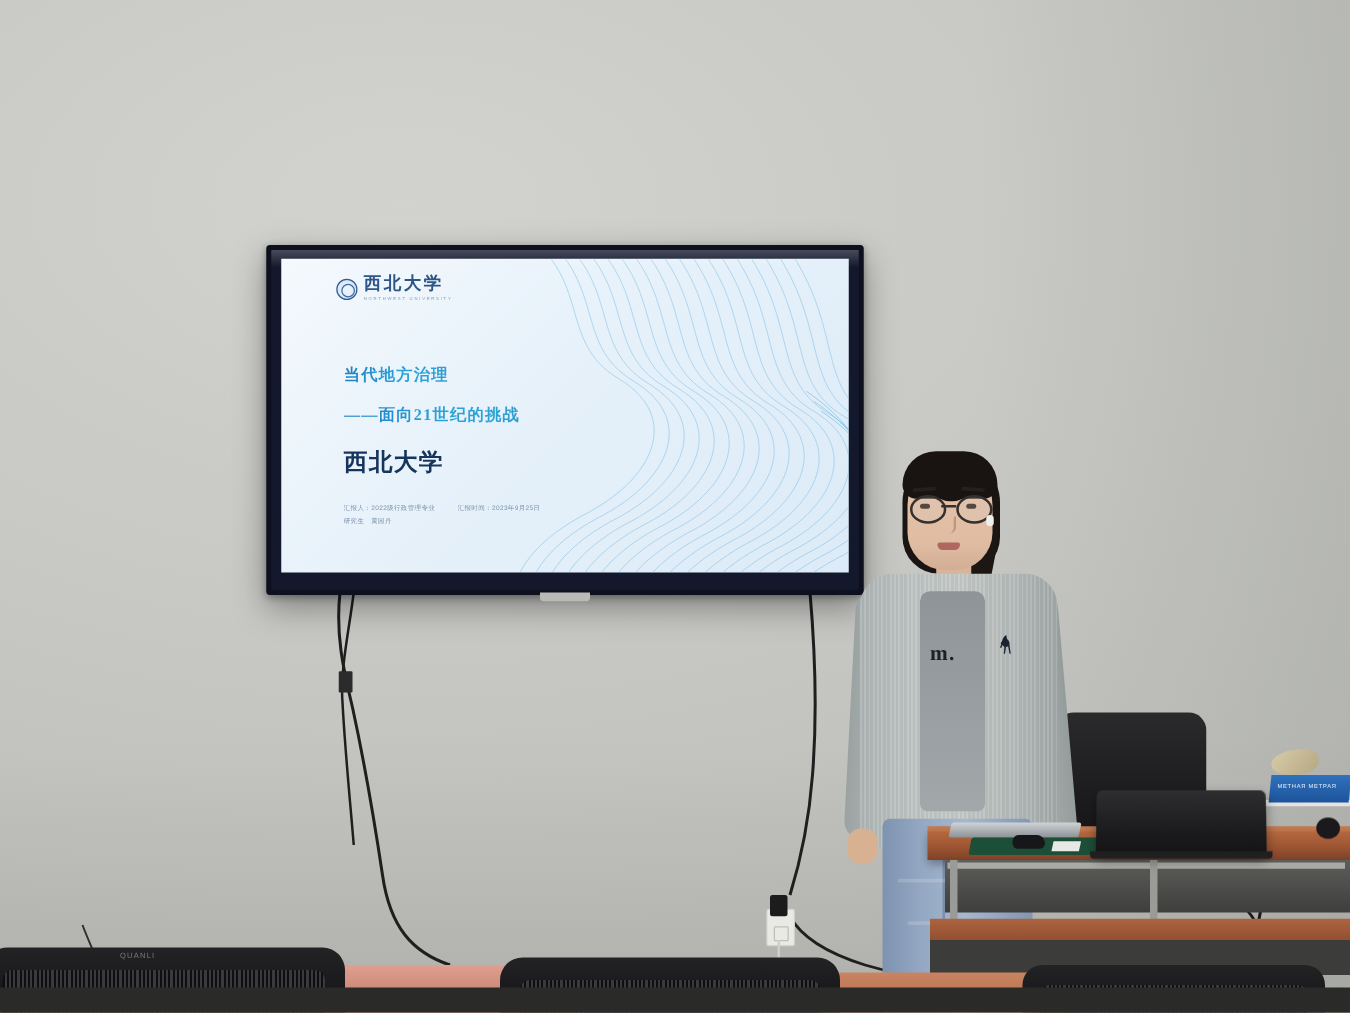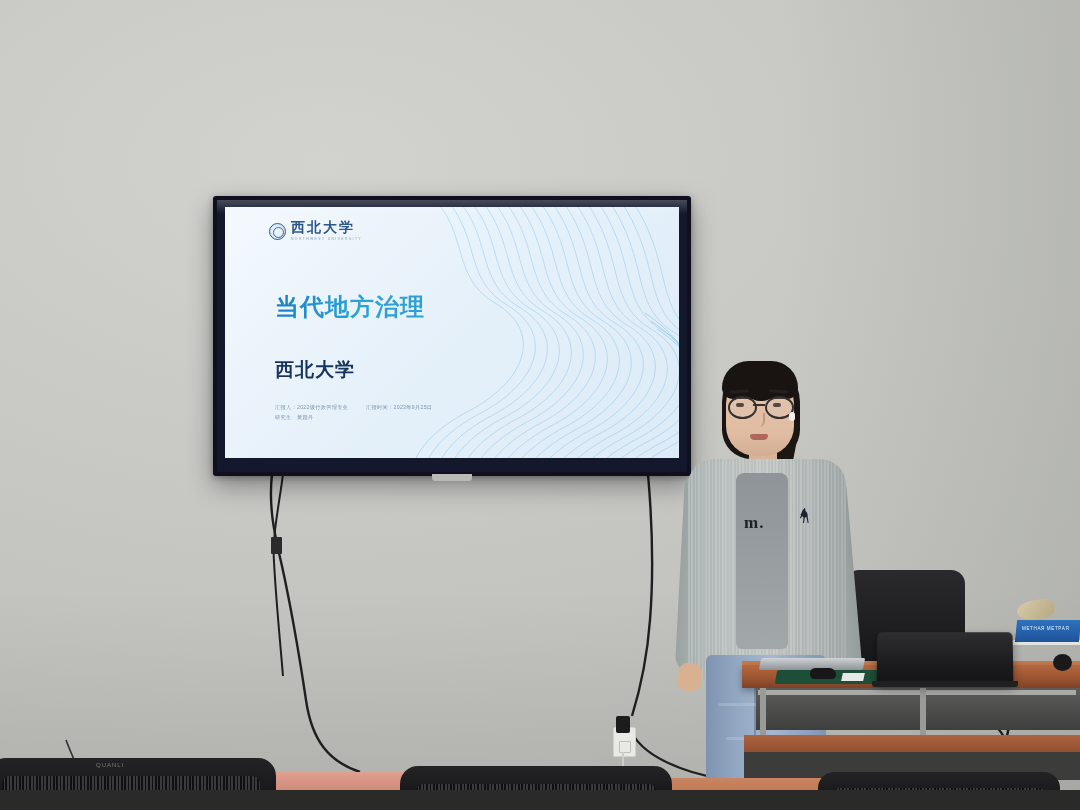--- a/index.html
+++ b/index.html
@@ -77,21 +77,21 @@
   .logo-en{
     font-size:3.4px;color:#7fa0c4;letter-spacing:1.4px;margin-top:2px;
     white-space:nowrap;
   }
   .logo-stack{display:flex;flex-direction:column;}
 
   
   .slide-title-1,.slide-title-2{
     position:absolute;left:50px;
     font-family:Liberation Serif, serif;
-    font-weight:bold;font-size:24px;letter-spacing:1px;
+    font-weight:bold;font-size:13px;letter-spacing:1px;
     color:#1f86c9;
     white-space:nowrap;
     background:linear-gradient(90deg,#1d7fc4 0%,#2aa3da 55%,#2f9fd2 100%);
     -webkit-background-clip:text;background-clip:text;
     -webkit-text-fill-color:transparent;
   }
   .slide-title-1{top:84px;}
   .slide-title-2{top:116px;}
   .slide-title-3{
     position:absolute;left:50px;top:150px;
@@ -453,20 +453,21 @@
 
       <div class="slide-logo">
         <div class="seal"></div>
         <div class="logo-stack">
           <div class="logo-cn">西北大学</div>
           <div class="logo-en">NORTHWEST UNIVERSITY</div>
         </div>
       </div>
 
       <div class="slide-title-1">当代地方治理</div>
+      <div class="slide-title-2">——面向21世纪的挑战</div>
       <div class="slide-title-3">西北大学</div>
 
       <div class="slide-meta">
         <div class="row1">
           <span>
             <span>汇报人：</span><span>2022级行政管理专业</span>
           </span>
           <span>
             <span>汇报时间：</span><span>2023年9月25日</span>
           </span>

